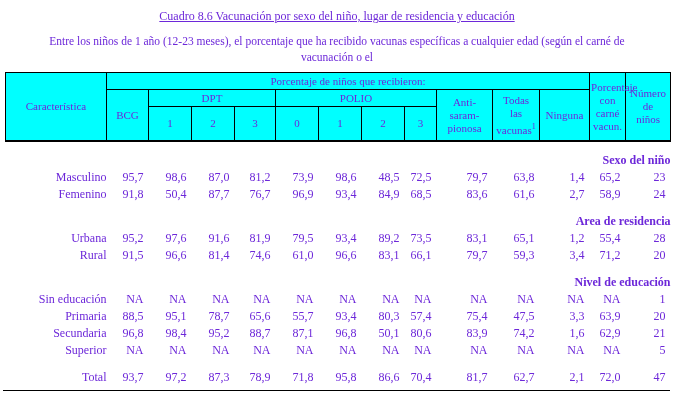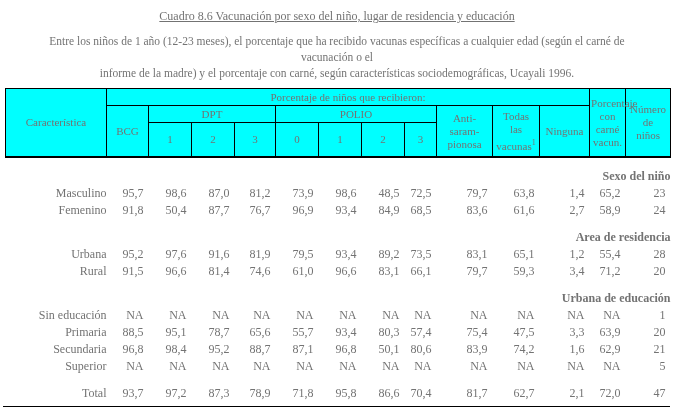--- a/index.html
+++ b/index.html
@@ -1,17 +1,17 @@
 <!DOCTYPE html>
 <html><head>
 <meta charset="utf-8">
 <style>
   html,body{margin:0;padding:0;background:#ffffff;}
   .page{
-    width:674px;height:413px;background:#ffffff;color:#737373;
+    width:674px;height:413px;background:#ffffff;color:#6d28d9;
     font-family:"Liberation Serif","DejaVu Serif",serif;
     position:relative;overflow:hidden;
   }
   .title{
     padding-top:9px;text-align:center;font-size:12px;
     text-decoration:underline;
   }
   .subtitle{
     margin-top:9px;text-align:center;font-size:11.5px;line-height:16px;
     padding:0 28px;
@@ -46,21 +46,20 @@
 </style>
 </head>
 <body>
 
 <div class="page">
 
   <div class="title">Cuadro 8.6 Vacunación por sexo del niño, lugar de residencia y educación</div>
 
   <div class="subtitle">
     <div>Entre los niños de 1 año (12-23 meses), el porcentaje que ha recibido vacunas específicas a cualquier edad (según el carné de vacunación o el</div>
-    <div>informe de la madre) y el porcentaje con carné, según características sociodemográficas, Ucayali 1996.</div>
   </div>
 
   <table class="tbl">
     <colgroup>
       <col style="width:101px">
         <col style="width:42px">
         <col style="width:43px">
         <col style="width:43px">
       <col style="width:41px">
         <col style="width:43px">
@@ -186,21 +185,21 @@
         <td class="n">3,4</td>
         <td class="n">71,2</td>
         <td class="n">20</td>
       </tr>
 
       <tr class="spacer">
           <td colspan="14"></td>
         </tr>
 
       <tr class="grp">
-        <td class="lbl" colspan="14">Urbana de educación</td>
+        <td class="lbl" colspan="14">Nivel de educación</td>
       </tr>
       <tr>
         <td class="lbl">Sin educación</td>
         <td class="n">NA</td>
         <td class="n">NA</td>
         <td class="n">NA</td>
         <td class="n">NA</td>
         <td class="n">NA</td>
         <td class="n">NA</td>
         <td class="n">NA</td>

